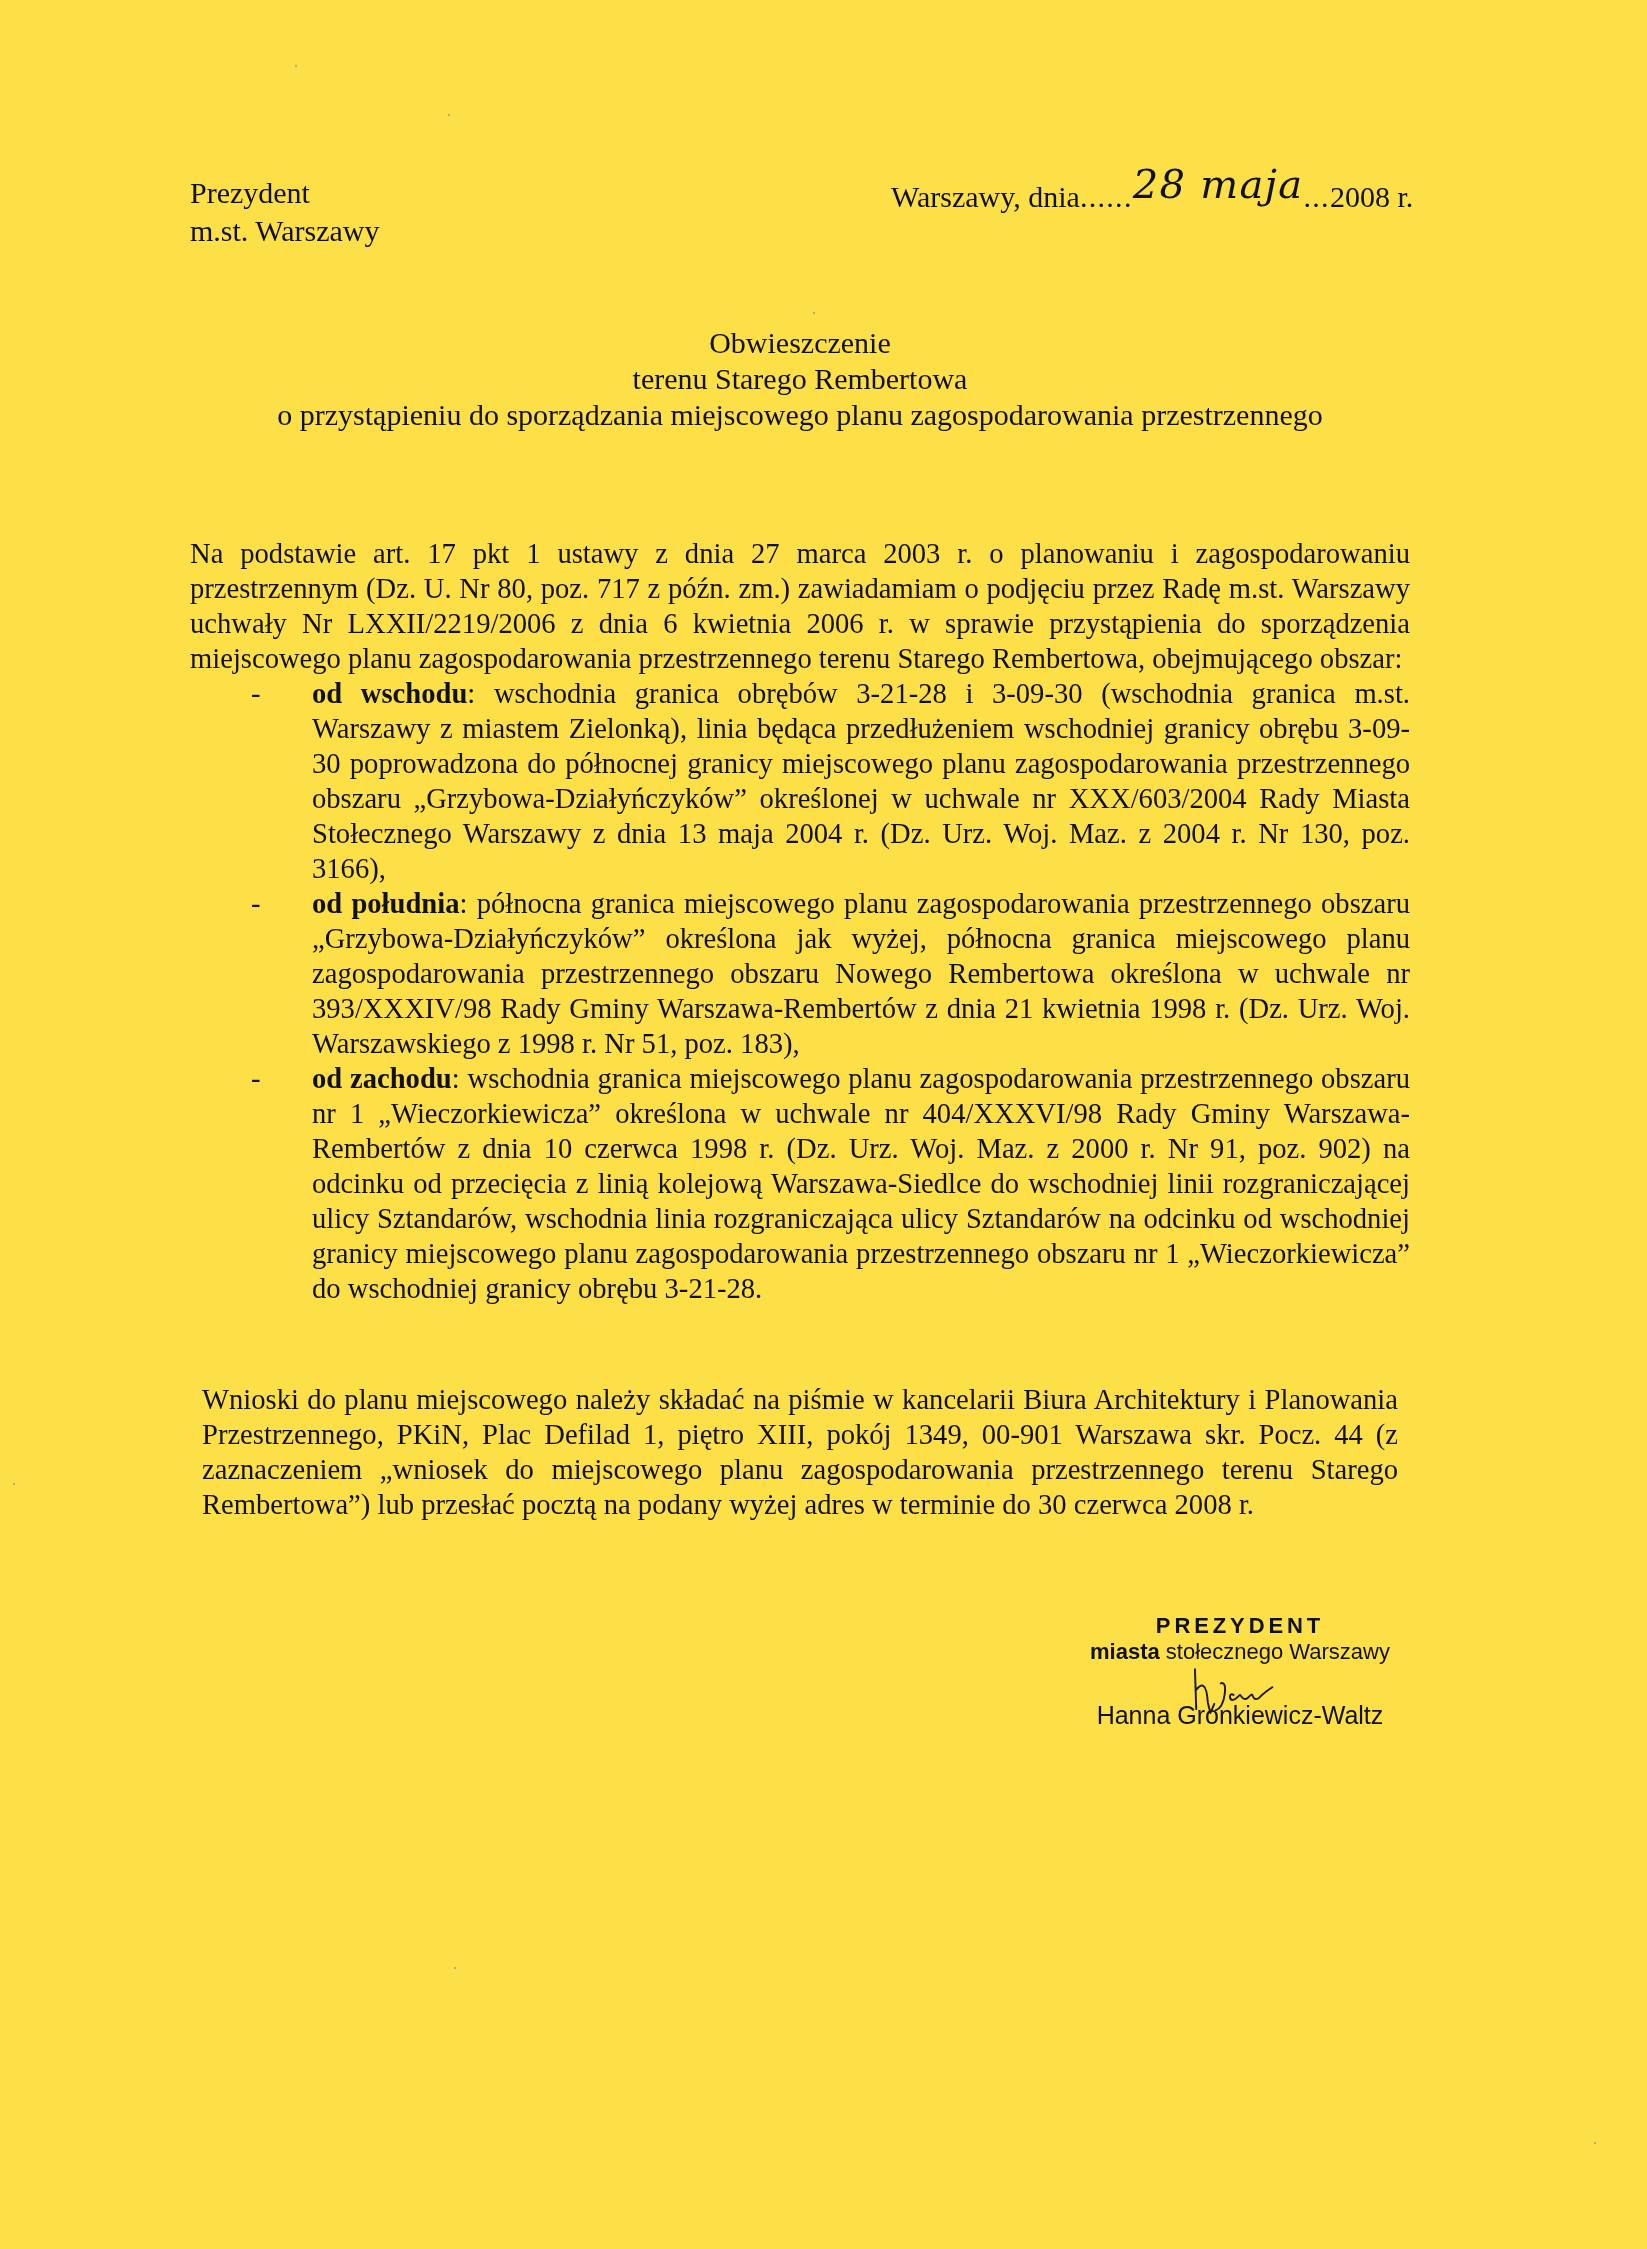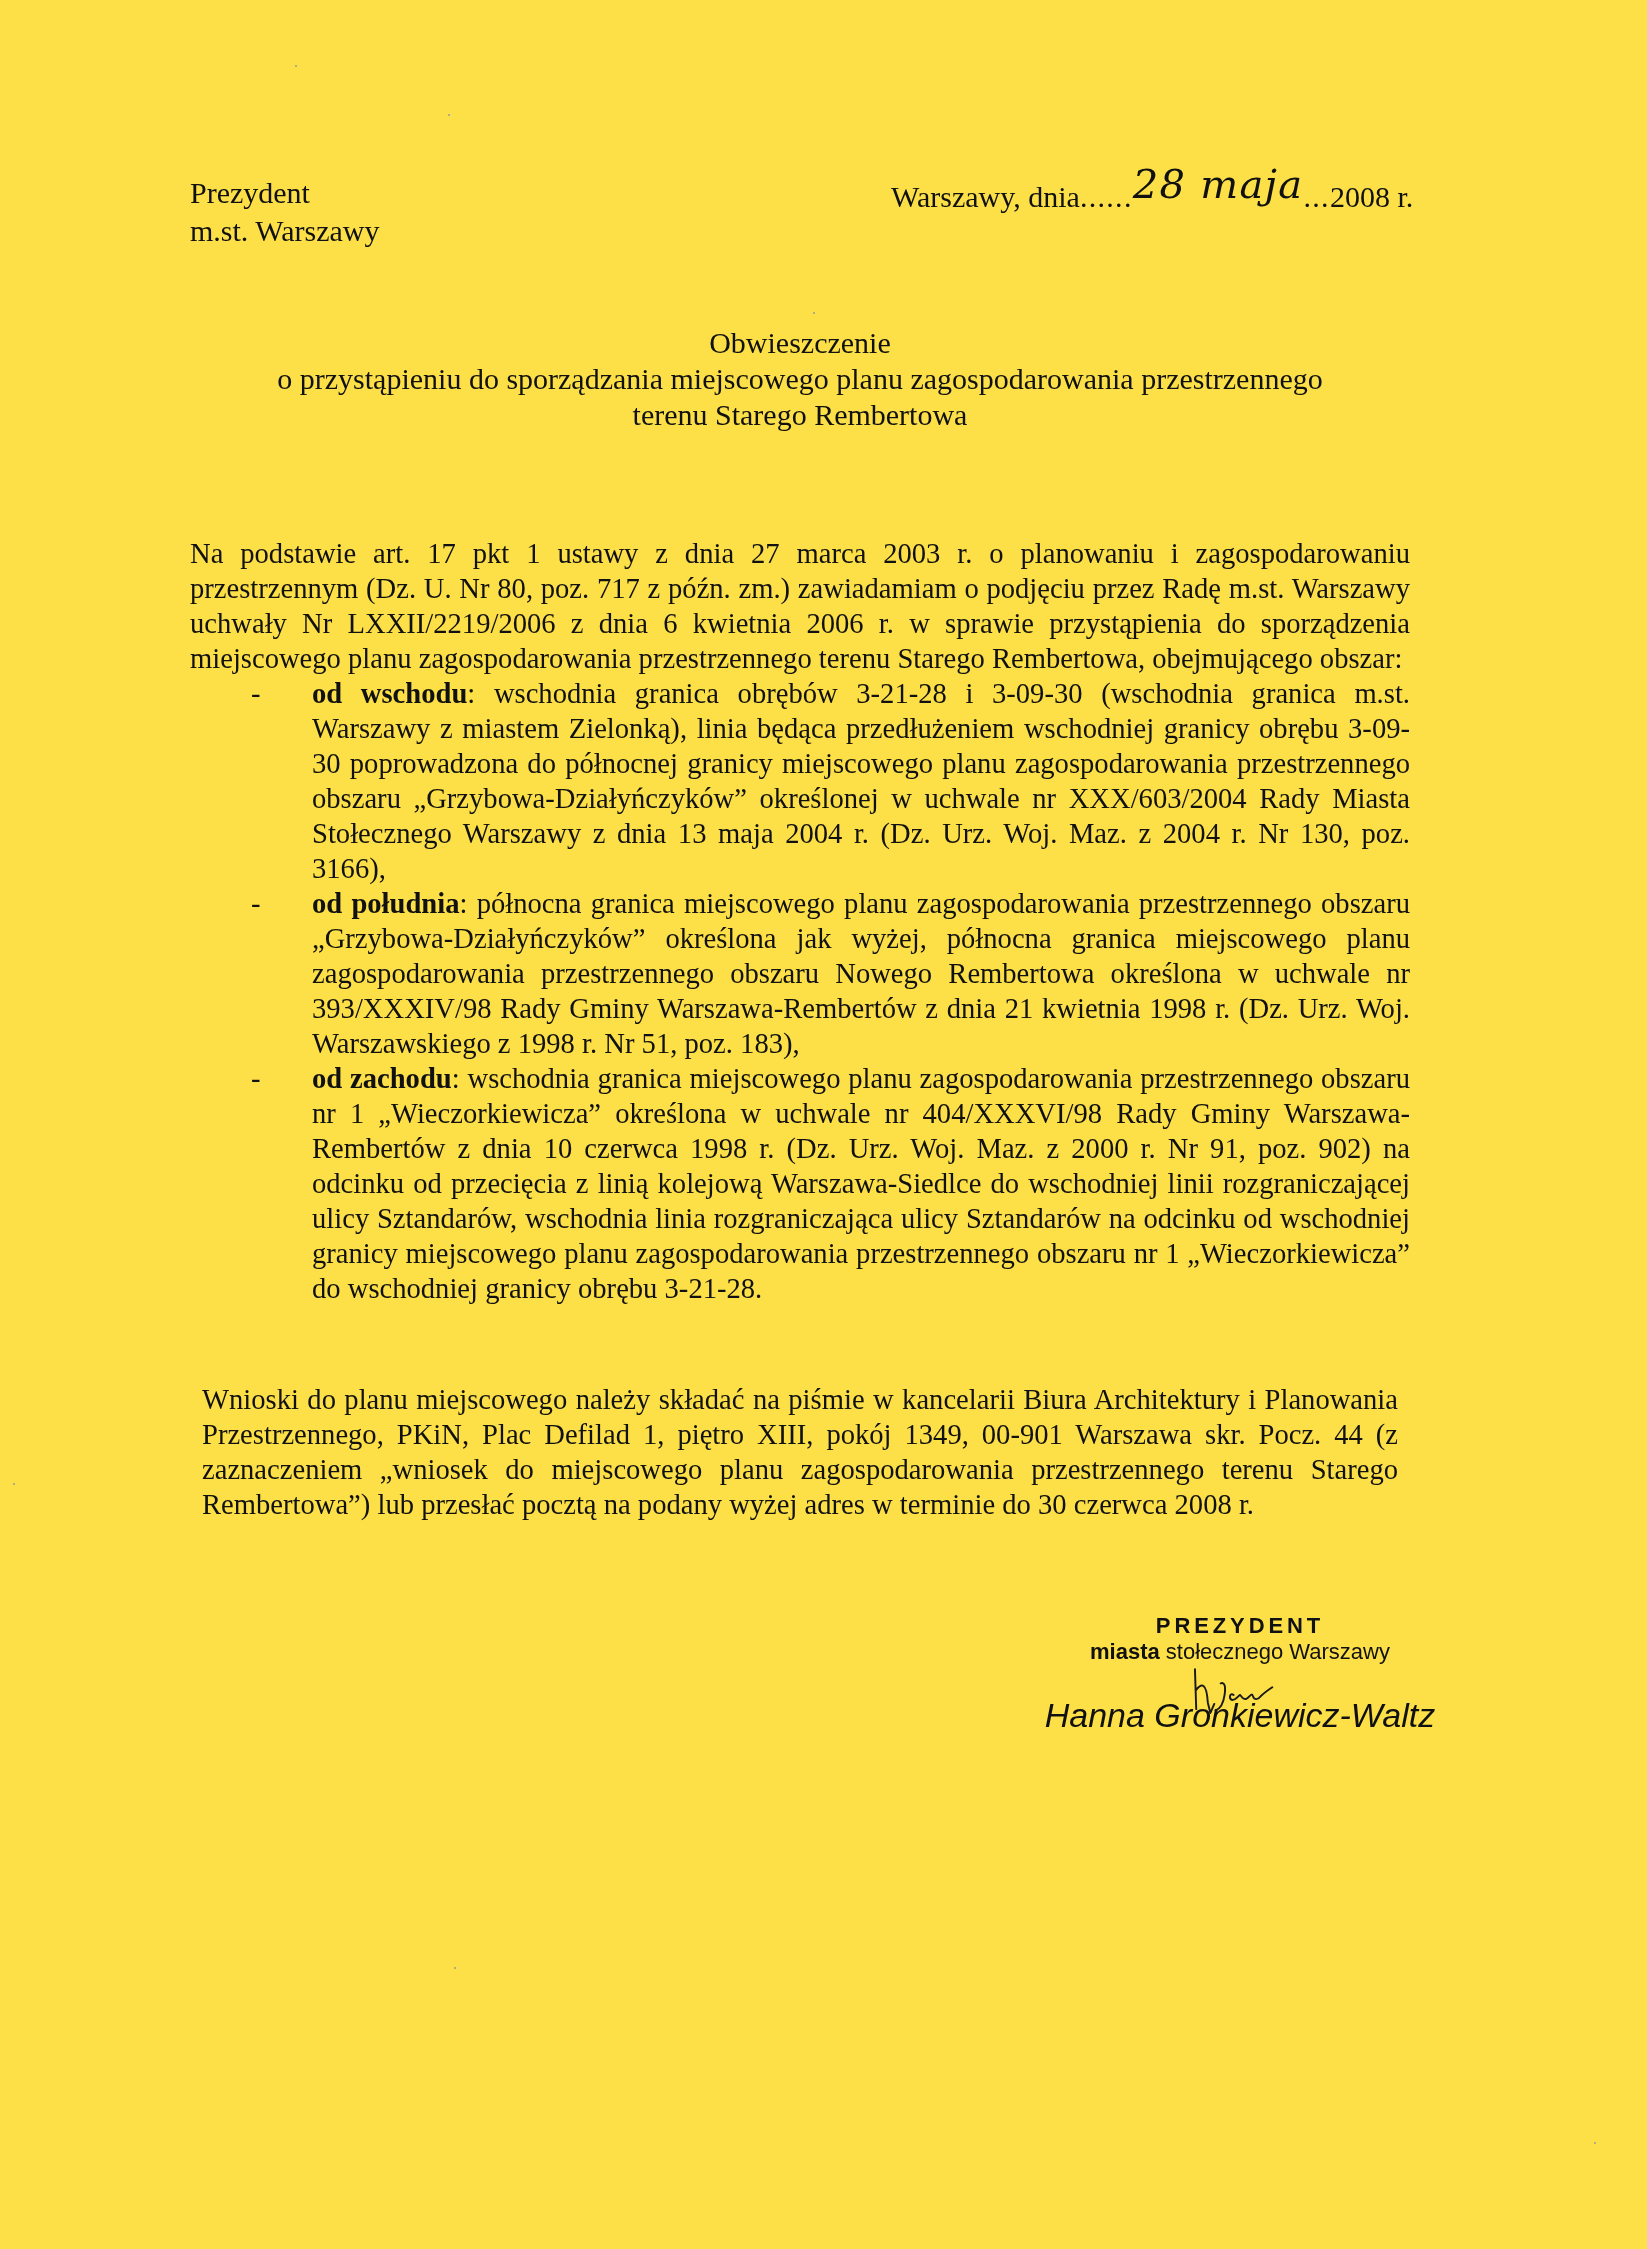--- a/index.html
+++ b/index.html
@@ -43,42 +43,42 @@
       position: absolute; left: 1039px; top: 1613px; width: 402px; text-align: center;
       font-family: "Liberation Sans", "DejaVu Sans", sans-serif;
     }
     .sig-title { font-weight: bold; font-size: 22px; letter-spacing: 3.9px; line-height: 26px; }
     .sig-org { font-size: 22px; line-height: 26px; }
     .sig-org b { font-weight: bold; }
     .sig-scribble {
       height: 52px; position: relative;
     }
     .sig-scribble svg { position: absolute; left: 149px; top: -1.3px; }
-    .sig-name { font-style: italic; font-size: 34px; line-height: 28.6px; margin-top: -15.6px; }
+    .sig-name { font-size: 25px; line-height: 28.6px; margin-top: -15.6px; }
 
     .speck { position: absolute; width: 1.9px; height: 1.9px; background: #9a9a9a; border-radius: 50%; }
   </style>
 </head>
 <body>
 
 <div class="page">
 
   <div class="sender">
     <div>Prezydent</div>
     <div>m.st. Warszawy</div>
   </div>
 
   <div class="dateline">
     <span>Warszawy, dnia</span><span class="dots">......</span><span class="hand">28 maja</span><span class="dots">...</span><span>2008 r.</span>
   </div>
 
   <div class="title-block">
     <div>Obwieszczenie</div>
+    <div>terenu Starego Rembertowa</div>
     <div>o przystąpieniu do sporządzania miejscowego planu zagospodarowania przestrzennego</div>
-    <div>terenu Starego Rembertowa</div>
   </div>
 
   <div class="body-text">
     <p>Na podstawie art. 17 pkt 1 ustawy z dnia 27 marca 2003 r. o planowaniu i zagospodarowaniu przestrzennym (Dz. U. Nr 80, poz. 717 z późn. zm.) zawiadamiam o podjęciu przez Radę m.st. Warszawy uchwały Nr LXXII/2219/2006 z dnia 6 kwietnia 2006 r. w sprawie przystąpienia do sporządzenia miejscowego planu zagospodarowania przestrzennego terenu Starego Rembertowa, obejmującego obszar:</p>
     <ul class="bullets">
       <li>
         <span class="dash">-</span><b>od wschodu</b><span>: wschodnia granica obrębów 3-21-28 i 3-09-30 (wschodnia granica m.st. Warszawy z miastem Zielonką), linia będąca przedłużeniem wschodniej granicy obrębu 3-09-30 poprowadzona do północnej granicy miejscowego planu zagospodarowania przestrzennego obszaru „Grzybowa-Działyńczyków” określonej w uchwale nr XXX/603/2004 Rady Miasta Stołecznego Warszawy z dnia 13 maja 2004 r. (Dz. Urz. Woj. Maz. z 2004 r. Nr 130, poz. 3166),</span>
       </li>
       <li>
         <span class="dash">-</span><b>od południa</b><span>: północna granica miejscowego planu zagospodarowania przestrzennego obszaru „Grzybowa-Działyńczyków” określona jak wyżej, północna granica miejscowego planu zagospodarowania przestrzennego obszaru Nowego Rembertowa określona w uchwale nr 393/XXXIV/98 Rady Gminy Warszawa-Rembertów z dnia 21 kwietnia 1998 r. (Dz. Urz. Woj. Warszawskiego z 1998 r. Nr 51, poz. 183),</span>

